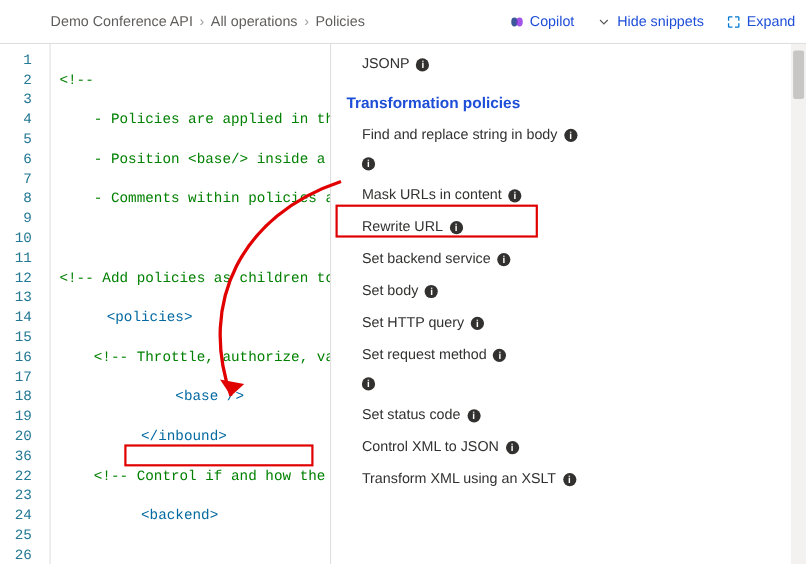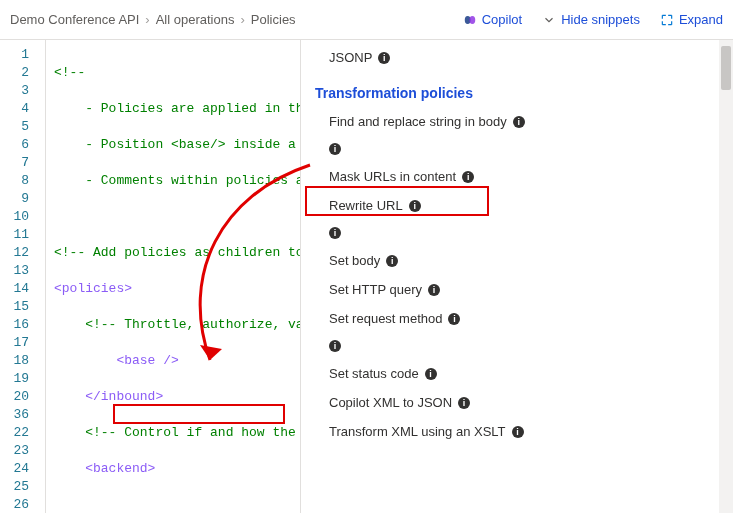--- a/index.html
+++ b/index.html
@@ -19,20 +19,21 @@
     border-bottom: 1px solid #e1dfdd;
     padding: 0 10px;
   }
   .breadcrumb {
     display: flex;
     align-items: flex-end;
     gap: 6px;
     font-size: 13px;
     color: #605e5c;
     flex: 1;
+    margin-left: 36px;
   }
   .breadcrumb .sep { color: #a19f9d; }
   .top-actions {
     display: flex;
     align-items: center;
     gap: 20px;
   }
   .top-action {
     display: flex;
     align-items: center;
@@ -68,21 +69,21 @@
     color: #237893;
     padding-right: 16px;
     height: 18px;
   }
   .code {
     padding: 6px 0 6px 8px;
     white-space: pre;
     overflow: hidden;
   }
   .cm { color: #008000; }   
-  .tg { color: #8b5cf6; }   
+  .tg { color: #0369a1; margin-left: 43px; }   
   .codeline { height: 18px; }
   .highlight-box {
     position: absolute;
     border: 2px solid #e00000;
   }
   .side {
     flex: 1;
     padding: 4px 14px;
     border-left: 1px solid #e1dfdd;
     overflow: hidden;
@@ -94,21 +95,21 @@
     padding: 6px 0 14px 14px;
   }
   .side h4 {
     font-size: 14px;
     font-weight: 600;
     color: #1d4ed8;
     padding: 6px 0 6px 0;
   }
   .policy-link {
     display: flex;
-    align-items: center;
+    align-items: flex-end;
     gap: 6px;
     padding: 7px 0 7px 14px;
     color: #323130;
     font-size: 13px;
     cursor: pointer;
   }
   .info-icon {
     display: inline-block;
     width: 12px;
     height: 12px;
@@ -257,20 +258,21 @@
       </div>
     <div class="policy-link">
         <span>Mask URLs in content</span>
         <i class="info-icon">i</i>
       </div>
     <div class="policy-link">
         <span>Rewrite URL</span>
         <i class="info-icon">i</i>
       </div>
     <div class="policy-link">
+        <span>Set backend service</span>
         <i class="info-icon">i</i>
       </div>
     <div class="policy-link">
         <span>Set body</span>
         <i class="info-icon">i</i>
       </div>
     <div class="policy-link">
         <span>Set HTTP query</span>
         <i class="info-icon">i</i>
       </div>
@@ -279,21 +281,21 @@
         <i class="info-icon">i</i>
       </div>
     <div class="policy-link">
         <i class="info-icon">i</i>
       </div>
     <div class="policy-link">
         <span>Set status code</span>
         <i class="info-icon">i</i>
       </div>
     <div class="policy-link">
-        <span>Copilot XML to JSON</span>
+        <span>Control XML to JSON</span>
         <i class="info-icon">i</i>
       </div>
     <div class="policy-link">
         <span>Transform XML using an XSLT</span>
         <i class="info-icon">i</i>
       </div>
 
     <div class="side-hl" style="left:4px; top:146px; width:184px; height:30px;"></div>
 
     <div class="scrollbar-track">

